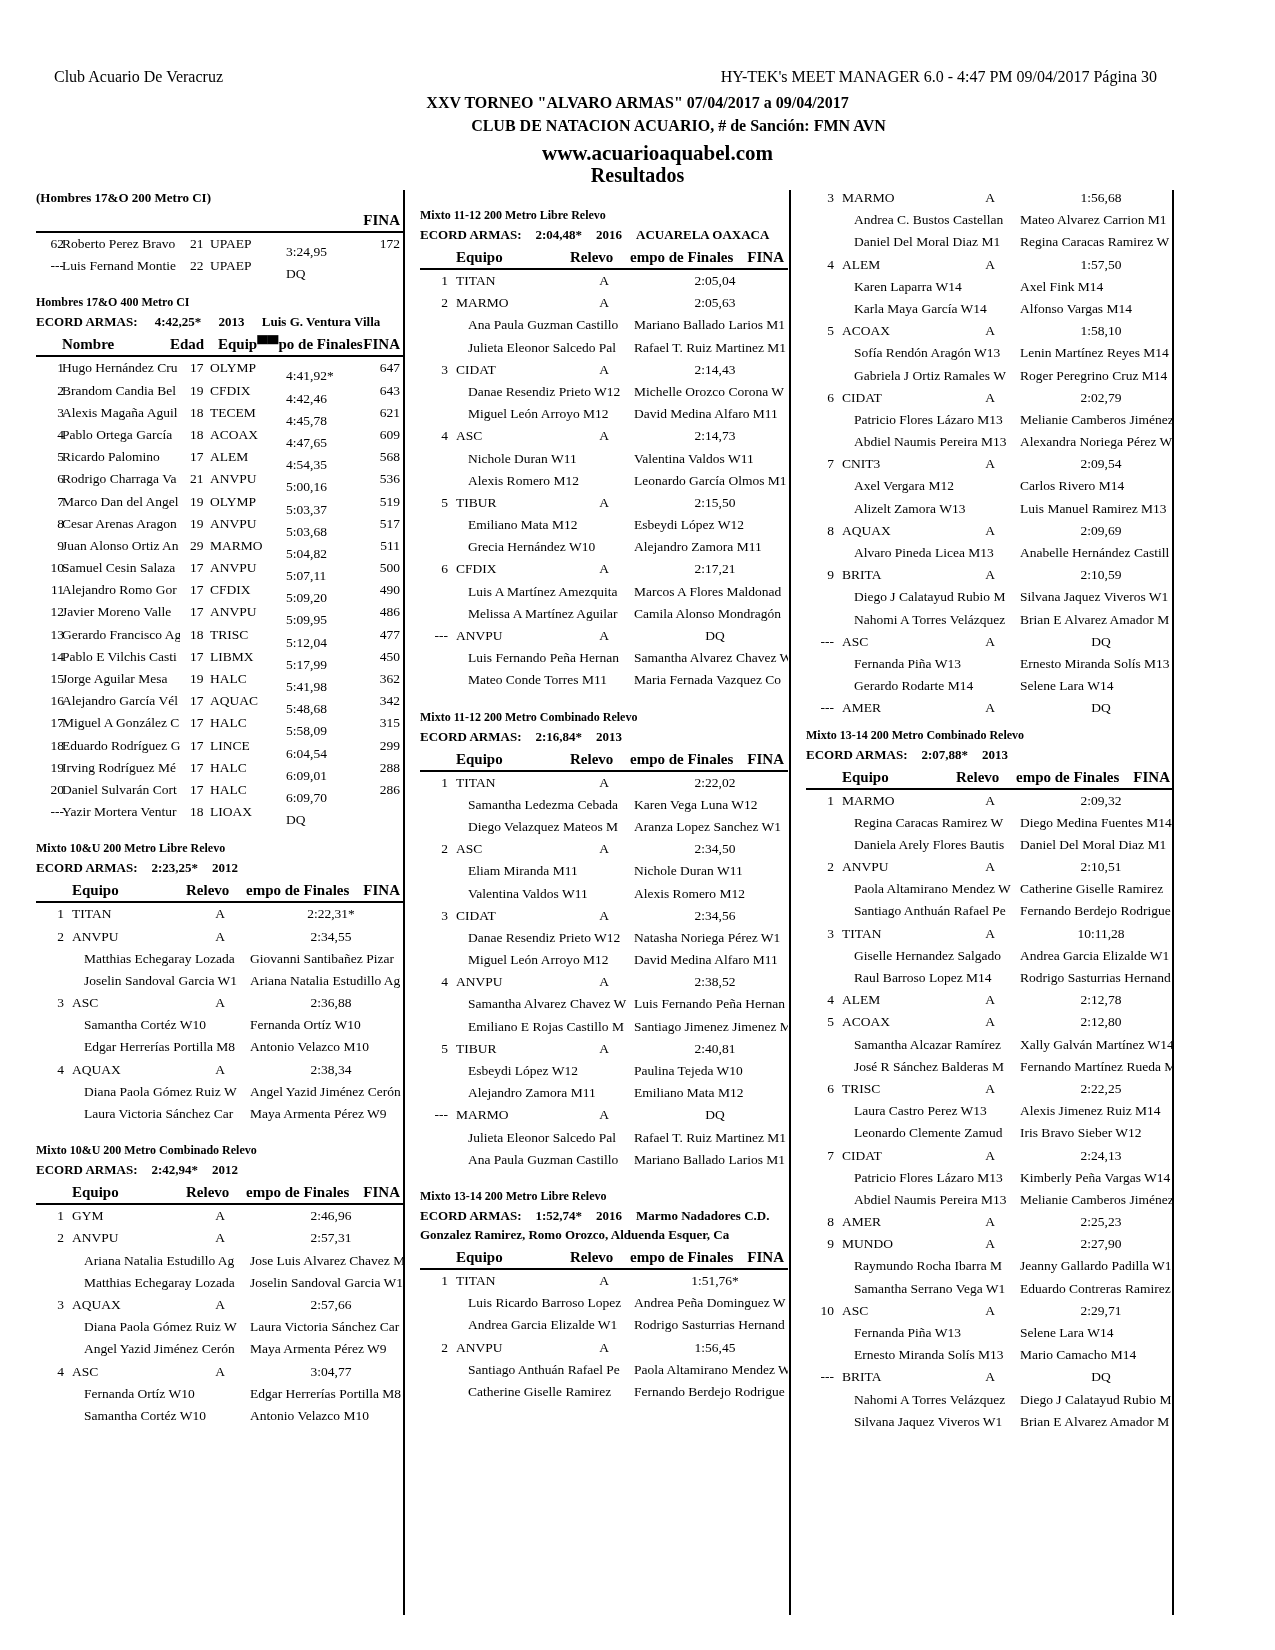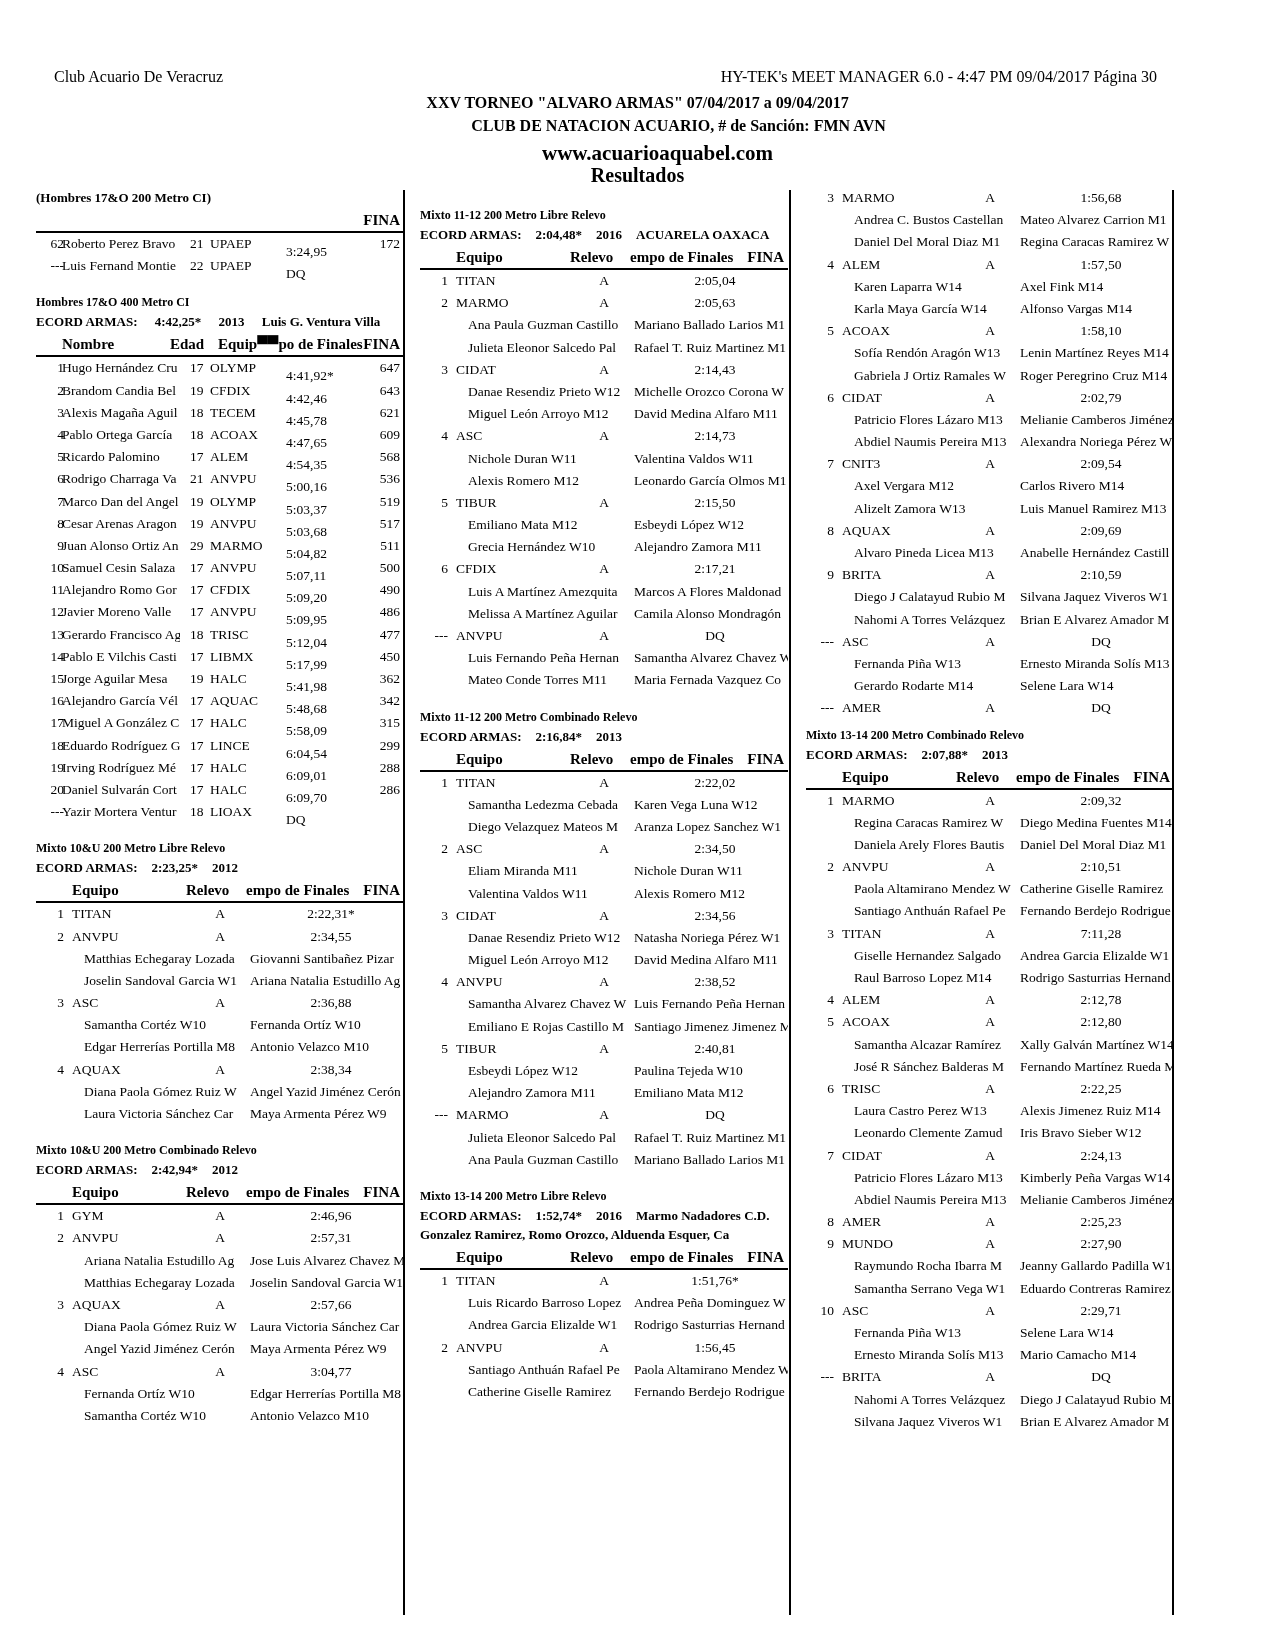--- a/index.html
+++ b/index.html
@@ -771,21 +771,21 @@
         <span class="sw2">Catherine Giselle Ramirez</span>
       </div>
       <div class="row">
         <span class="sw1">Santiago Anthuán Rafael Pe</span>
         <span class="sw2">Fernando Berdejo Rodrigue</span>
       </div>
       <div class="row">
         <span class="c-place">3</span>
         <span class="c-team2">TITAN</span>
         <span class="c-relay">A</span>
-        <span class="c-rtime">7:11,28</span>
+        <span class="c-rtime">10:11,28</span>
       </div>
       <div class="row">
         <span class="sw1">Giselle Hernandez Salgado</span>
         <span class="sw2">Andrea Garcia Elizalde W1</span>
       </div>
       <div class="row">
         <span class="sw1">Raul Barroso Lopez M14</span>
         <span class="sw2">Rodrigo Sasturrias Hernand</span>
       </div>
       <div class="row">

